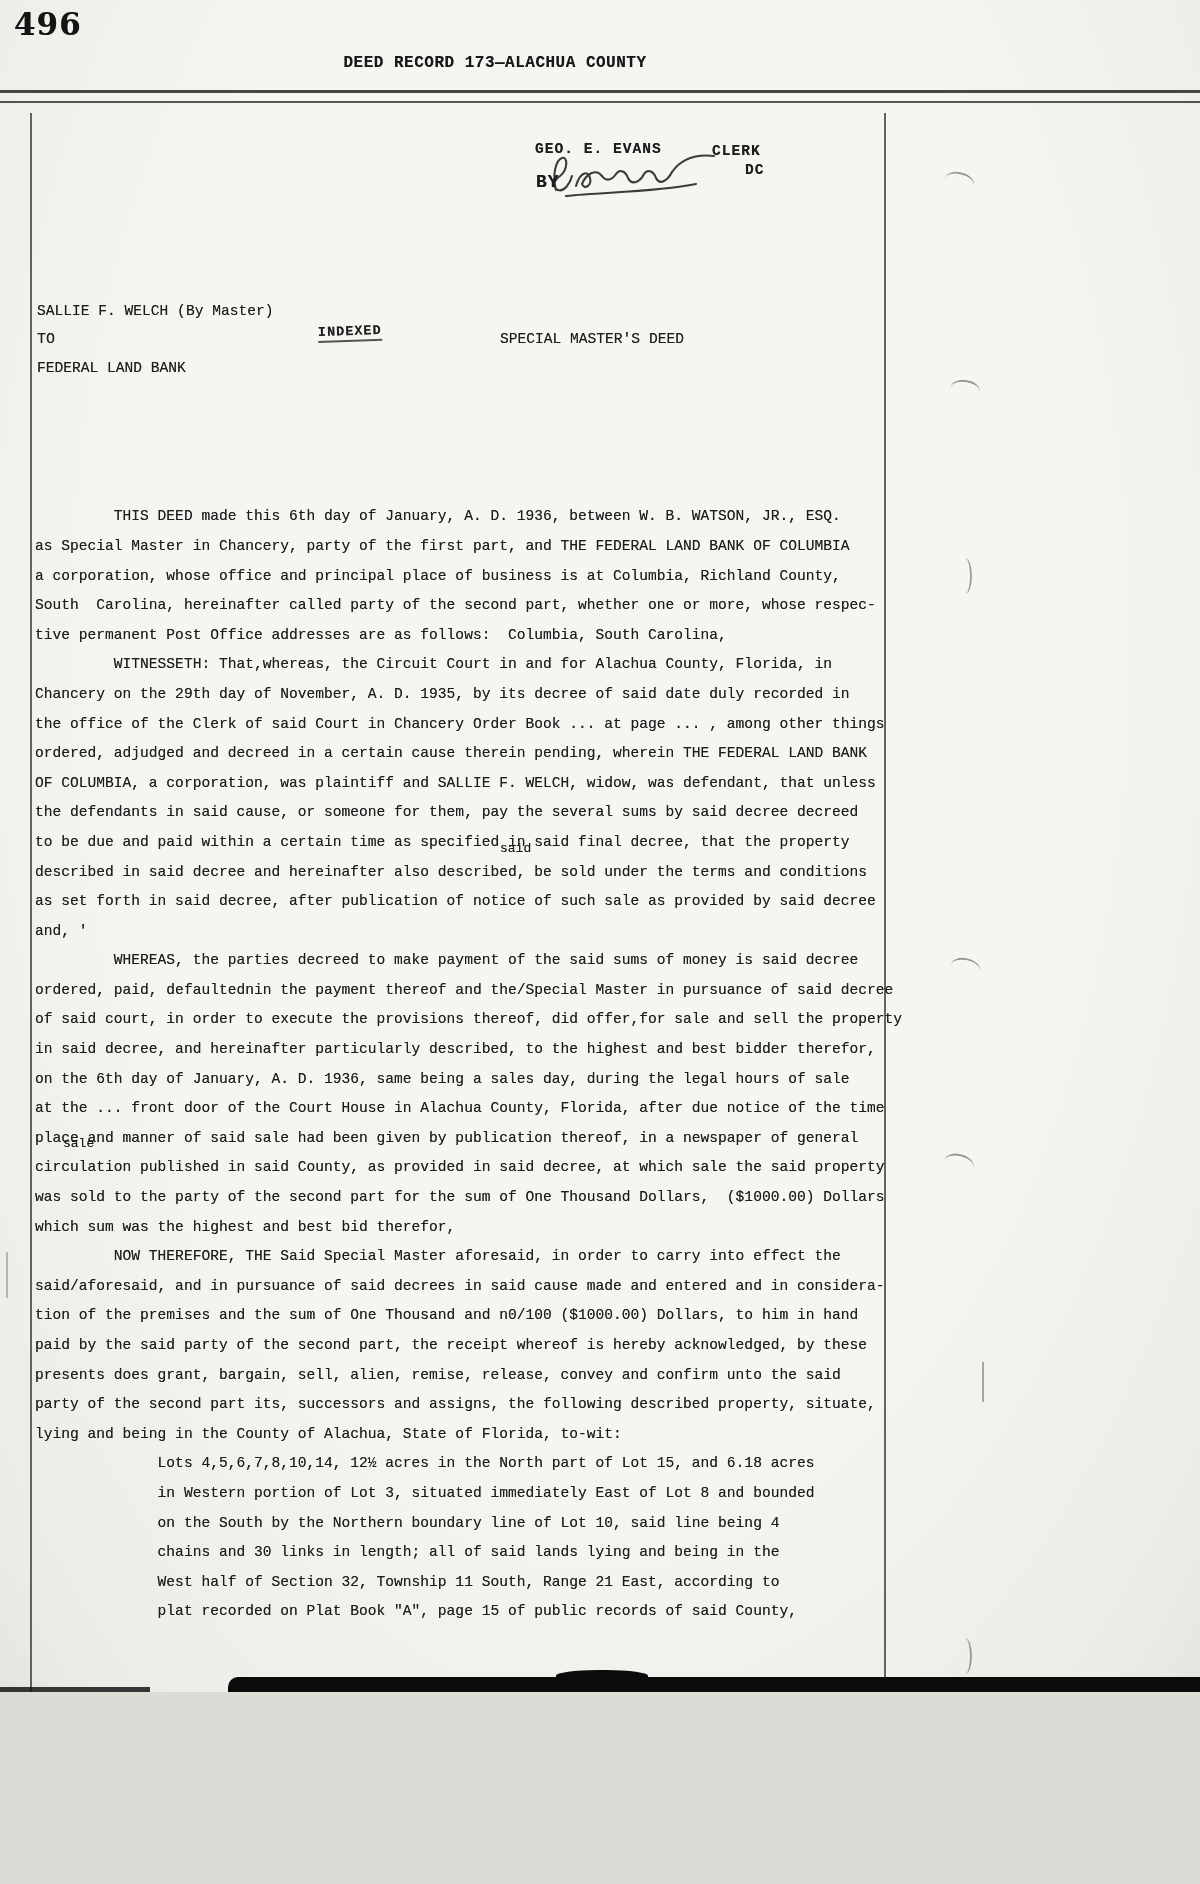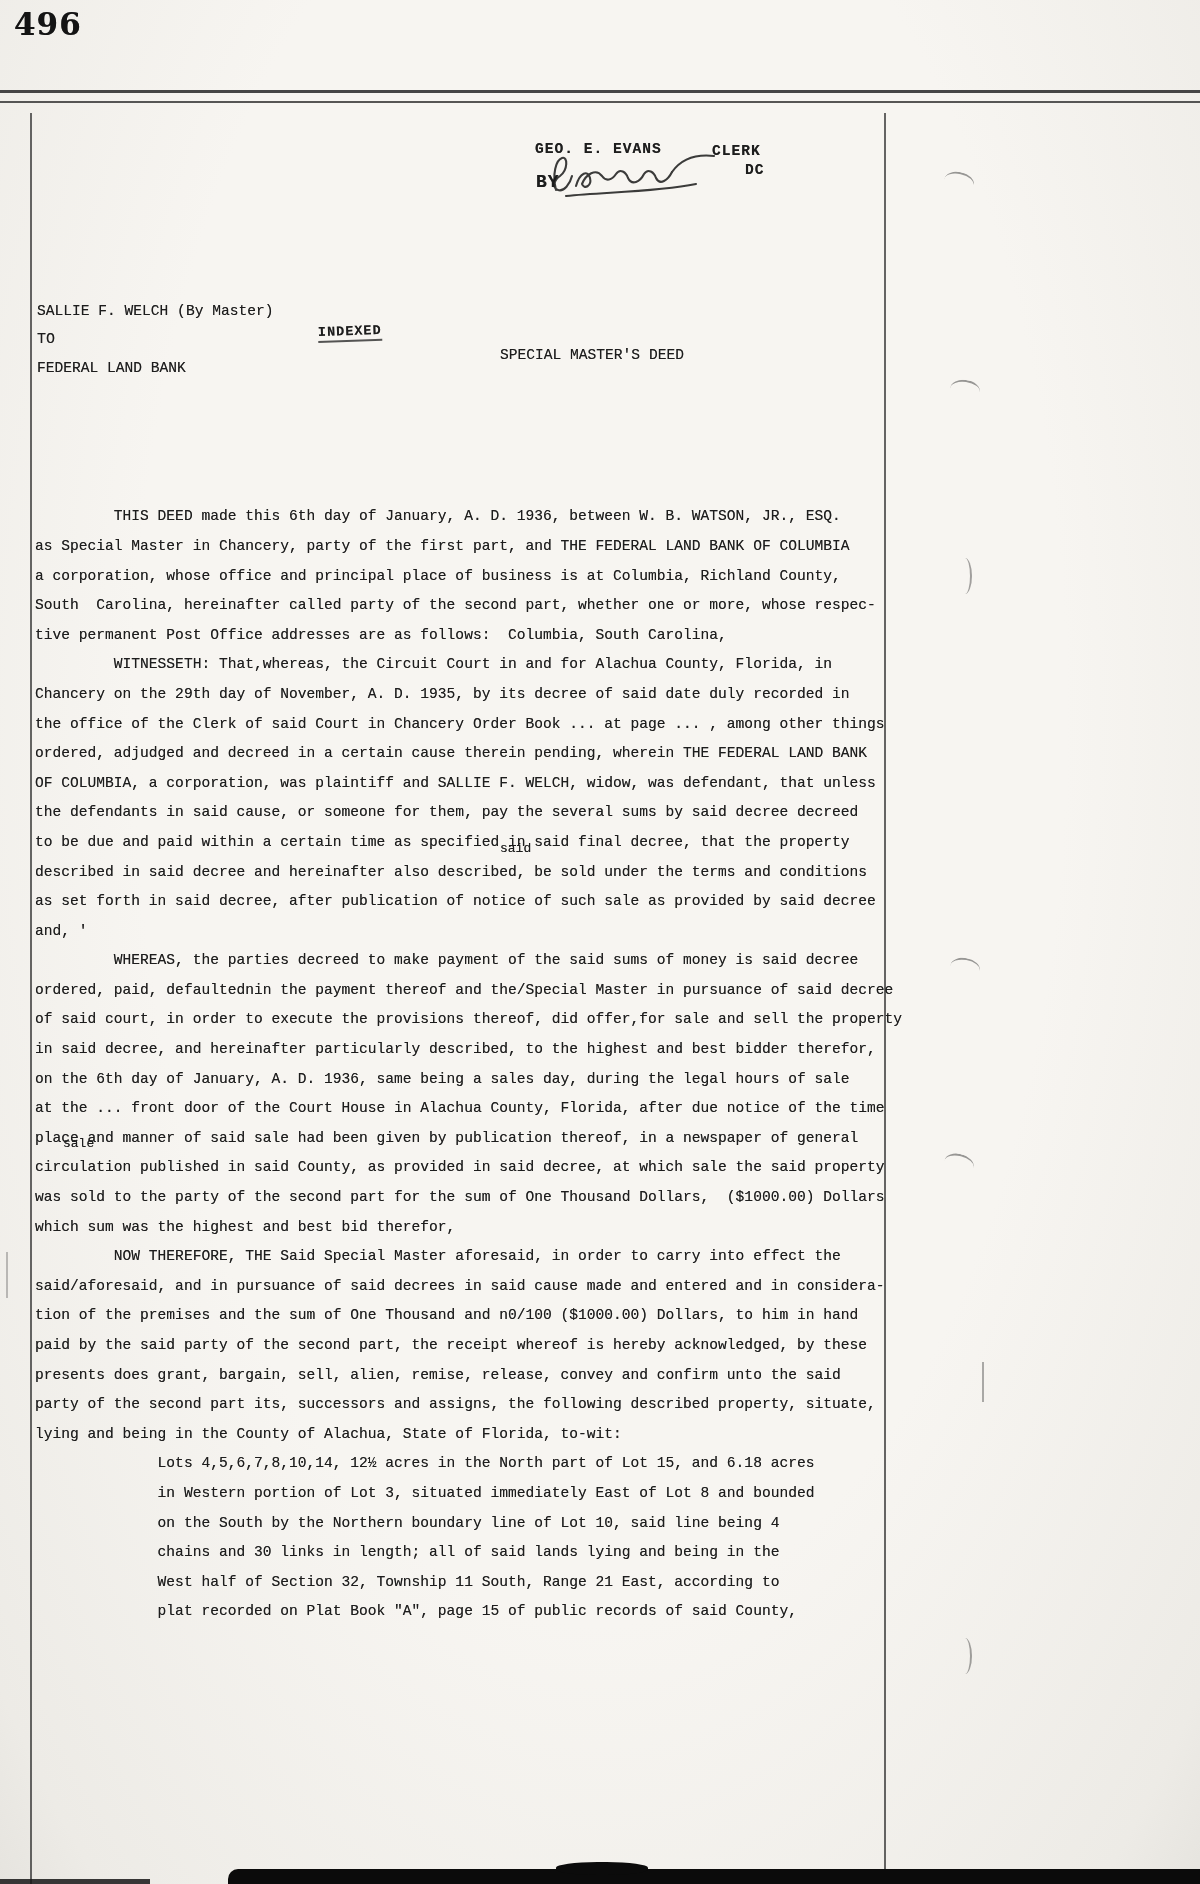--- a/index.html
+++ b/index.html
@@ -1,17 +1,17 @@
 <!DOCTYPE html>
 <html><head>
 <meta charset="utf-8">
 <style>
   html,body { margin:0; padding:0; background:#dddbd6; }
   .page {
-    position:relative; width:1200px; height:1884px; overflow:hidden;
+    position:relative; width:1200px; height:1692px; overflow:hidden;
     background: radial-gradient(ellipse at 50% 38%, #f7f5f1 55%, #edebe6 92%, #e6e4df 100%);
     font-family:"Liberation Mono","DejaVu Sans Mono",monospace;
     color:#1d1d1d;
   }
   .typed { text-shadow:0 0 0.5px rgba(25,25,25,.6); }
   .abs { position:absolute; }
 
   .page-number {
     left:14px; top:6px;
     font-family:"DejaVu Serif","Liberation Serif",serif;
@@ -34,21 +34,21 @@
   .clerk-dc    { left:745px; top:162px; font-size:14.6px; font-weight:bold; letter-spacing:1px; }
   .clerk-sig   { left:546px; top:146px; }
 
   .grantor   { left:37px;  top:303px; font-size:14.6px; }
   .to-label  { left:37px;  top:331px; font-size:15px; }
   .stamp {
     left:318px; top:324px; font-size:13.5px; font-weight:bold; letter-spacing:1px;
     transform:rotate(-2deg);
     border-bottom:2px solid rgba(30,30,30,.75); padding-bottom:1px;
   }
-  .doc-title { left:500px; top:331px; font-size:14.6px;margin-top:16px; }
+  .doc-title { left:500px; top:331px; font-size:14.6px; }
   .grantee   { left:37px;  top:360px; font-size:14.6px; }
 
   .deed-body {
     left:35px; top:384px; width:870px;
     font-size:14.6px; line-height:29.6px; white-space:pre; overflow:visible;
   }
   .deed-line { height:29.6px; }
   .insert { position:absolute; font-size:13px; line-height:14px; }
   .insert-said { left:465px; top:458px; }
   .insert-sale { left:28px;  top:753px; }
@@ -67,20 +67,21 @@
   .bottom-edge2 { left:0; width:150px; bottom:0; height:5px; background:#161616; opacity:.85; }
   .bottom-blob  { left:556px; bottom:9px; width:92px; height:13px; background:#0b0b0b; border-radius:45%; }
   .left-mark    { left:6px; top:1252px; width:2px; height:46px; background:rgba(40,40,40,.28); }
 </style>
 </head>
 <body>
 
 <div class="page">
 
   <div class="abs page-number typed">496</div>
+  <div class="abs header-title typed">DEED RECORD 173—ALACHUA COUNTY</div>
   <div class="abs hrule r1"></div>
   <div class="abs hrule r2"></div>
 
   <div class="abs vrule left"></div>
   <div class="abs vrule right"></div>
 
   <div class="abs clerk-name typed">GEO. E. EVANS</div>
   <div class="abs clerk-title typed">CLERK</div>
   <div class="abs clerk-by typed">BY</div>
   <div class="abs clerk-dc typed">DC</div>

